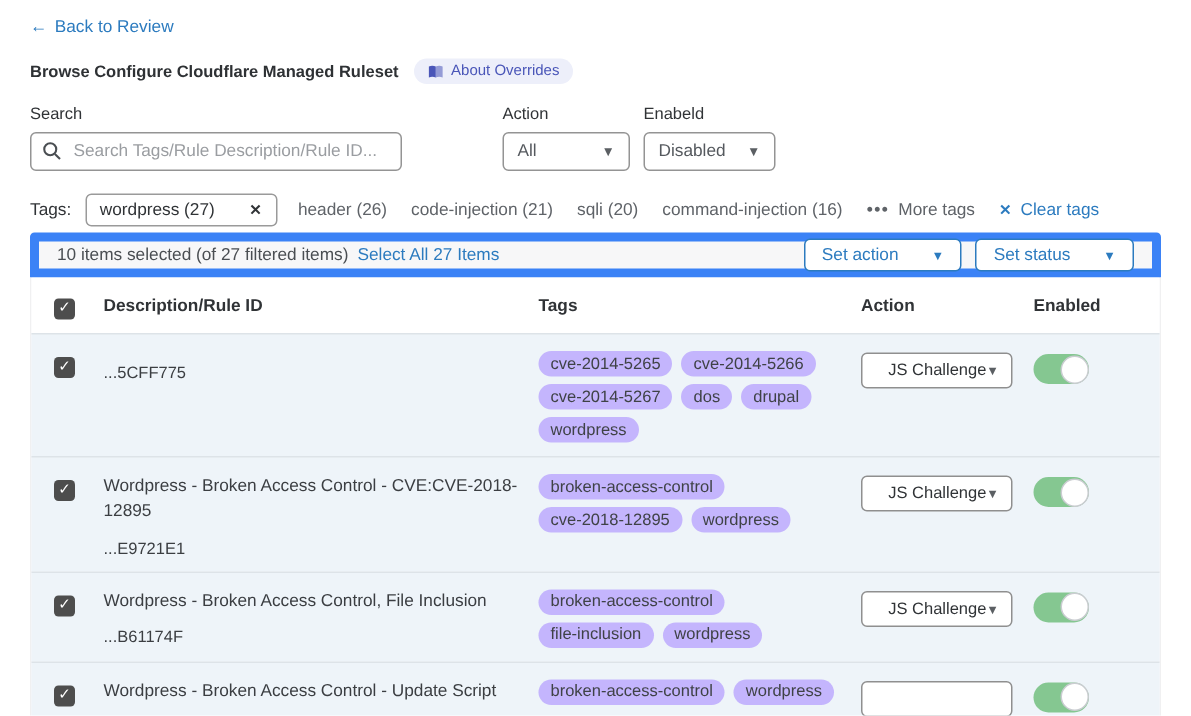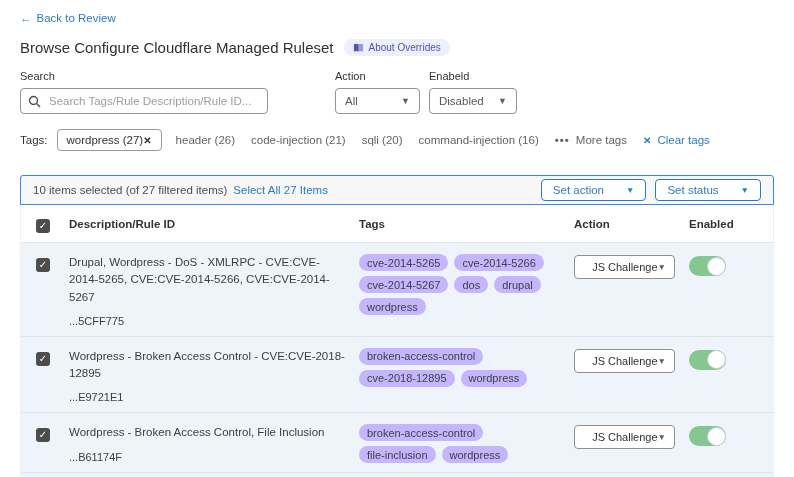--- a/index.html
+++ b/index.html
@@ -14,21 +14,21 @@
   .content { padding: 8px 20px 0 20px; }
 
   
   .back-link {
     display: inline-flex; align-items: center; gap: 5px;
     color: #2c7bbf; font-size: 11.5px; text-decoration: none; cursor: pointer;
   }
 
   
   .title-row { display: flex; align-items: center; gap: 10px; margin-top: 13px; }
-  .page-title { font-size: 15px; font-weight: normal; color: #2e3134; }
+  .page-title { font-size: 11px; font-weight: bold; color: #2e3134; }
   .about-badge {
     display: inline-flex; align-items: center; gap: 5px;
     background: #edeffa; color: #4a56b8;
     border-radius: 10px; padding: 3px 9px;
     font-size: 10px; cursor: pointer;
   }
 
   
   .filters-row { display: flex; margin-top: 14px; }
   .filter-group { display: flex; flex-direction: column; }
@@ -50,36 +50,36 @@
     font-size: 11.5px; color: #55595e; cursor: pointer;
   }
   .select-box .caret { color: #5b5f63; font-size: 9px; margin-left: 10px; }
   .action-group { margin-left: 19px; width: 85px; }
   .enabled-group { margin-left: 9px; width: 88px; }
 
   
   .tags-bar { display: flex; align-items: center; margin-top: 15px; font-size: 11.5px; }
   .tags-label { color: #303336; margin-right: 9px; }
   .selected-tag-chip {
-    display: inline-flex; align-items: center; gap: 0;
+    display: inline-flex; align-items: center; gap: 23px;
     border: 1px solid #9a9a9a; border-radius: 4px;
     padding: 4px 9px; color: #303336; background: #fff; cursor: pointer;
   }
   .chip-x { font-size: 10px; color: #303336; font-weight: bold; cursor: pointer; }
   .filter-tags { display: flex; align-items: center; gap: 16px; margin-left: 14px; }
   .filter-tag { color: #5f6368; cursor: pointer; }
   .more-tags { color: #5f6368; margin-left: 16px; cursor: pointer; display: inline-flex; gap: 6px; align-items: center; }
   .more-dots { letter-spacing: 1px; font-weight: bold; }
   .clear-tags { color: #2c7bbf; margin-left: 16px; cursor: pointer; display: inline-flex; gap: 6px; align-items: center; }
   .clear-x { font-size: 10px; font-weight: bold; }
 
   
   .selection-bar {
-    margin-top: 24px; height: 30px;
-    background: #f7f7f8; border: 1px solid #3b82f6; border-radius: 3px 3px 0 0;
+    margin-top: 4px; height: 30px;
+    background: #f7f7f8; border: 6px solid #3b82f6; border-radius: 3px 3px 0 0;
     display: flex; align-items: center; padding: 0 12px;
     font-size: 11.5px; color: #4a4e52;
   }
   .select-all-link { color: #2c7bbf; margin-left: 6px; cursor: pointer; }
   .bar-buttons { margin-left: auto; display: flex; gap: 9px; }
   .bar-btn {
     border: 1px solid #2c7bbf; color: #2c7bbf; background: #fff;
     border-radius: 4px; padding: 4px 11px; font-size: 11.5px;
     display: inline-flex; align-items: center; gap: 22px; cursor: pointer;
     font-family: "Liberation Sans", sans-serif;
@@ -228,21 +228,20 @@
       <div class="t-col-tags hdr">Tags</div>
       <div class="t-col-action hdr">Action</div>
       <div class="t-col-en hdr">Enabled</div>
     </div>
     <div>
   <div class="t-row">
     <div class="t-col-check">
       <span class="checkbox">✓</span>
     </div>
     <div class="t-col-desc">
-      <div class="row-desc">Drupal, Wordpress - DoS - XMLRPC - CVE:CVE-2014-5265, CVE:CVE-2014-5266, CVE:CVE-2014-5267</div>
       <div class="row-id">...5CFF775</div>
     </div>
     <div class="t-col-tags">
       <div class="row-tags">
               <span class="tag-pill">cve-2014-5265</span>
               <span class="tag-pill">cve-2014-5266</span>
               <span class="tag-pill">cve-2014-5267</span>
               <span class="tag-pill">dos</span>
               <span class="tag-pill">drupal</span>
               <span class="tag-pill">wordpress</span>

